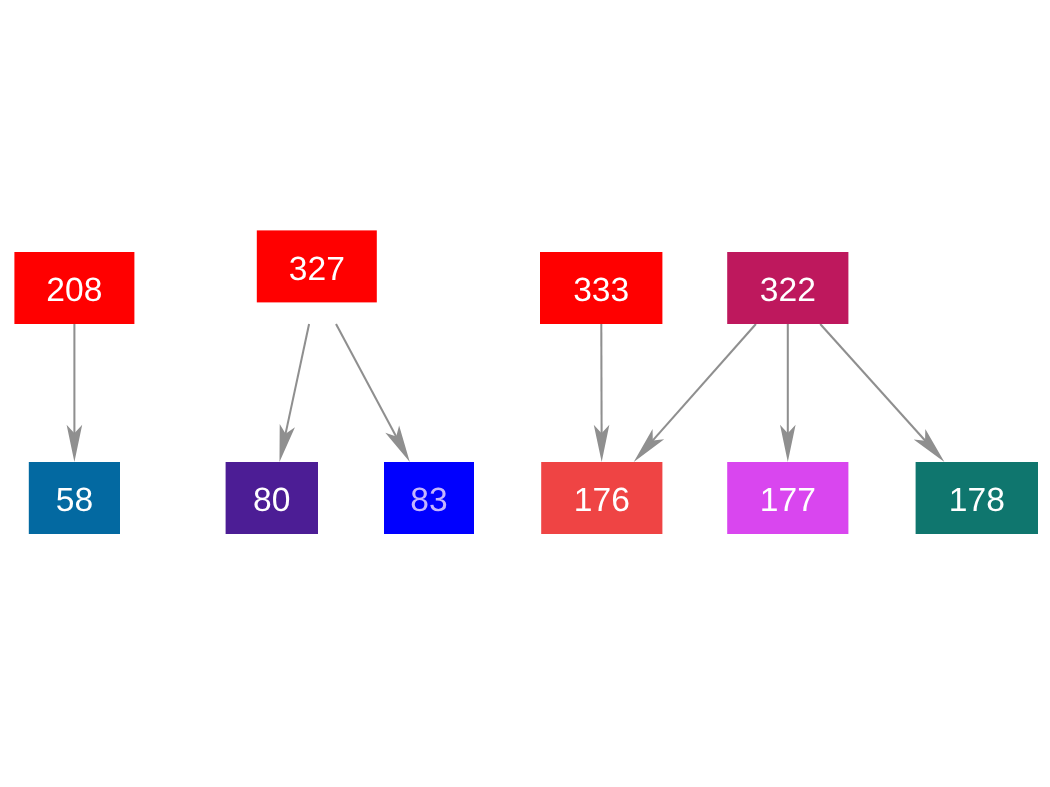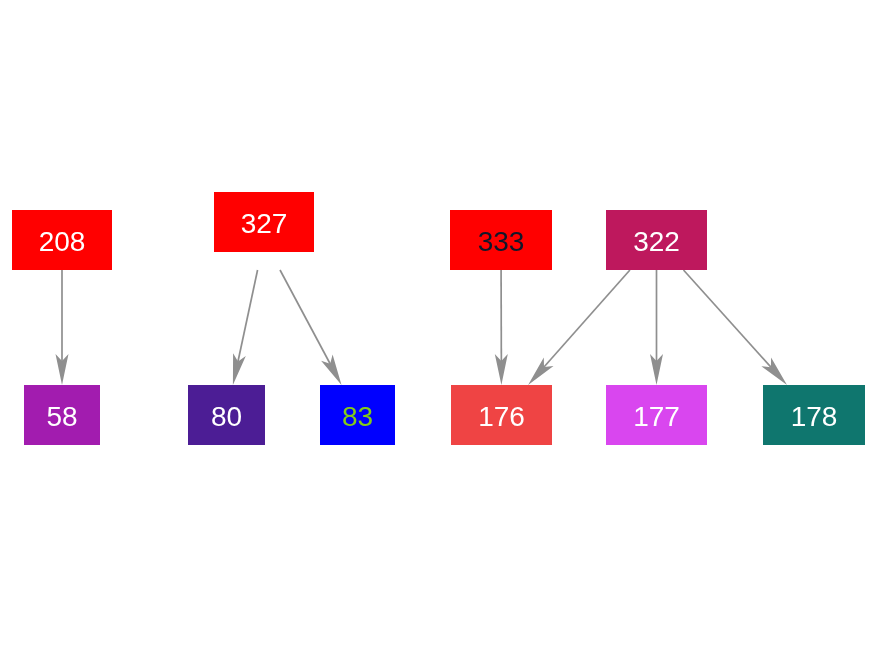--- a/index.html
+++ b/index.html
@@ -74,33 +74,33 @@
       </g>
     </svg>
   <div id="nodes-layer">
       <div class="graph-node" style="left: 12px; top: 210px; width: 100px; height: 60px; background: rgb(255, 0, 0);">
         <span class="node-label" style="color: rgb(255, 255, 255);">208</span>
       </div>
       <div class="graph-node" style="left: 214px; top: 192px; width: 100px; height: 60px; background: rgb(255, 0, 0);">
         <span class="node-label" style="color: rgb(255, 255, 255);">327</span>
       </div>
       <div class="graph-node" style="left: 450px; top: 210px; width: 102px; height: 60px; background: rgb(255, 0, 0);">
-        <span class="node-label" style="color: #0f172a;">333</span>
+        <span class="node-label" style="color: #ffffff;">333</span>
       </div>
       <div class="graph-node" style="left: 606px; top: 210px; width: 101px; height: 60px; background: #be185d;">
         <span class="node-label" style="color: rgb(255, 255, 255);">322</span>
       </div>
-      <div class="graph-node" style="left: 24px; top: 385px; width: 76px; height: 60px; background: #a21caf;">
+      <div class="graph-node" style="left: 24px; top: 385px; width: 76px; height: 60px; background: #0369a1;">
         <span class="node-label" style="color: rgb(255, 255, 255);">58</span>
       </div>
       <div class="graph-node" style="left: 188px; top: 385px; width: 77px; height: 60px; background: #4c1d95;">
         <span class="node-label" style="color: rgb(255, 255, 255);">80</span>
       </div>
       <div class="graph-node" style="left: 320px; top: 385px; width: 75px; height: 60px; background: rgb(0, 0, 255);">
-        <span class="node-label" style="color: #84cc16;">83</span>
+        <span class="node-label" style="color: #c4b5fd;">83</span>
       </div>
       <div class="graph-node" style="left: 451px; top: 385px; width: 101px; height: 60px; background: #ef4444;">
         <span class="node-label" style="color: rgb(255, 255, 255);">176</span>
       </div>
       <div class="graph-node" style="left: 606px; top: 385px; width: 101px; height: 60px; background: #d946ef;">
         <span class="node-label" style="color: rgb(255, 255, 255);">177</span>
       </div>
       <div class="graph-node" style="left: 763px; top: 385px; width: 102px; height: 60px; background: #0f766e;">
         <span class="node-label" style="color: rgb(255, 255, 255);">178</span>
       </div>

